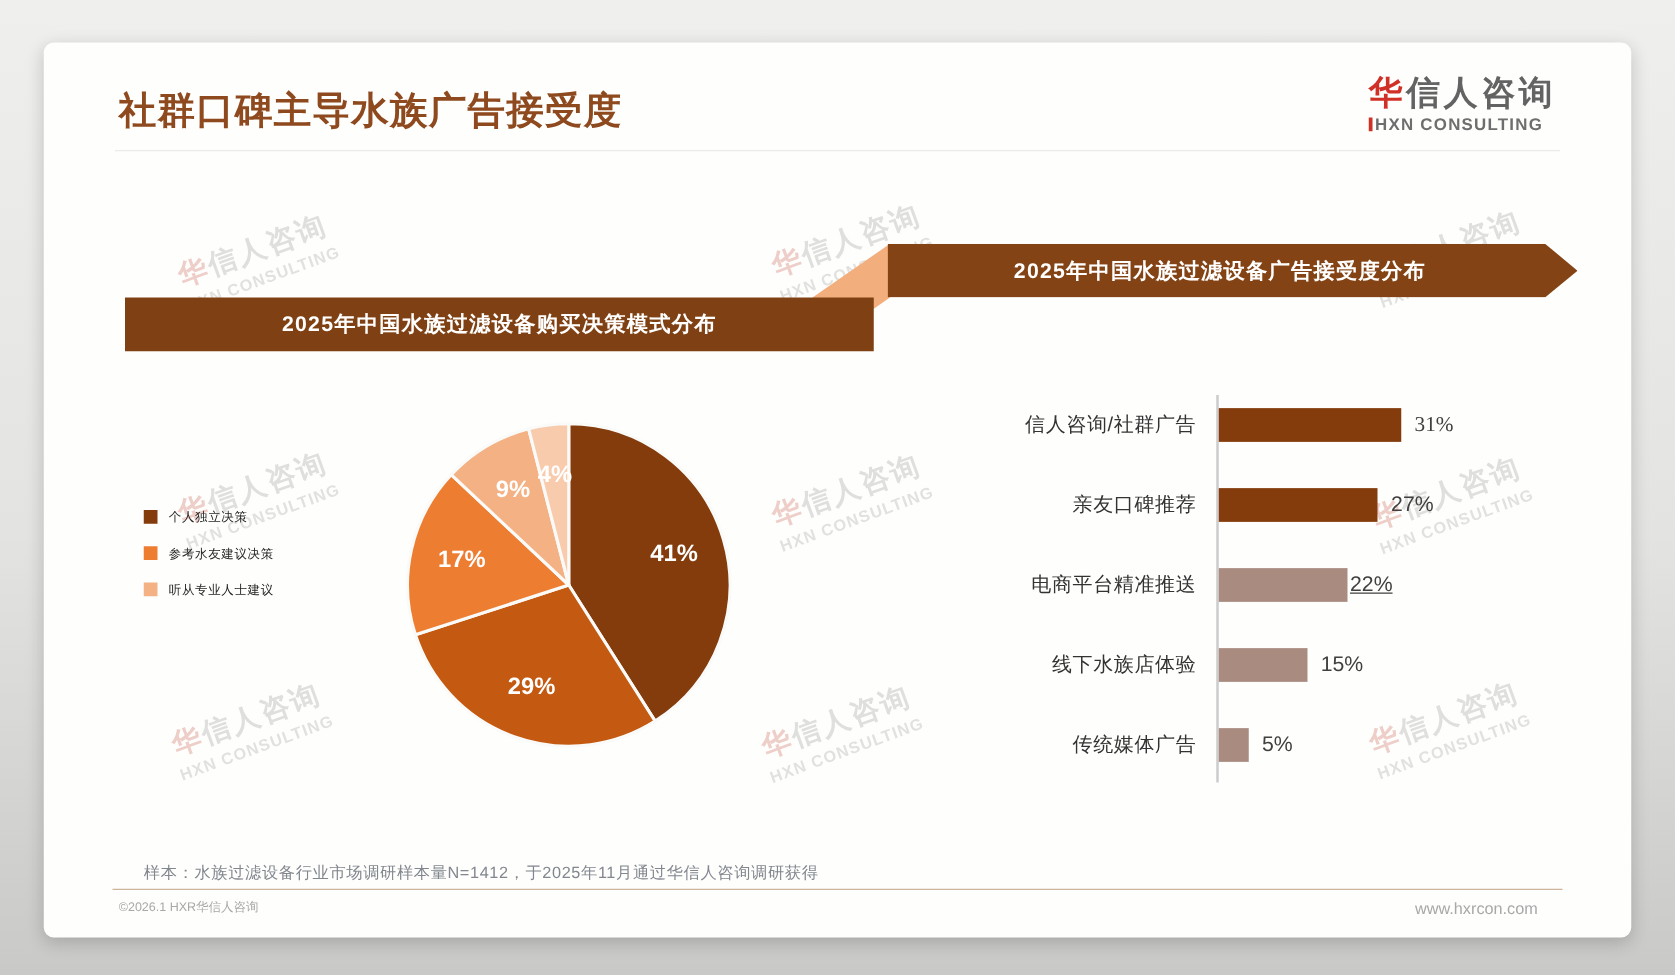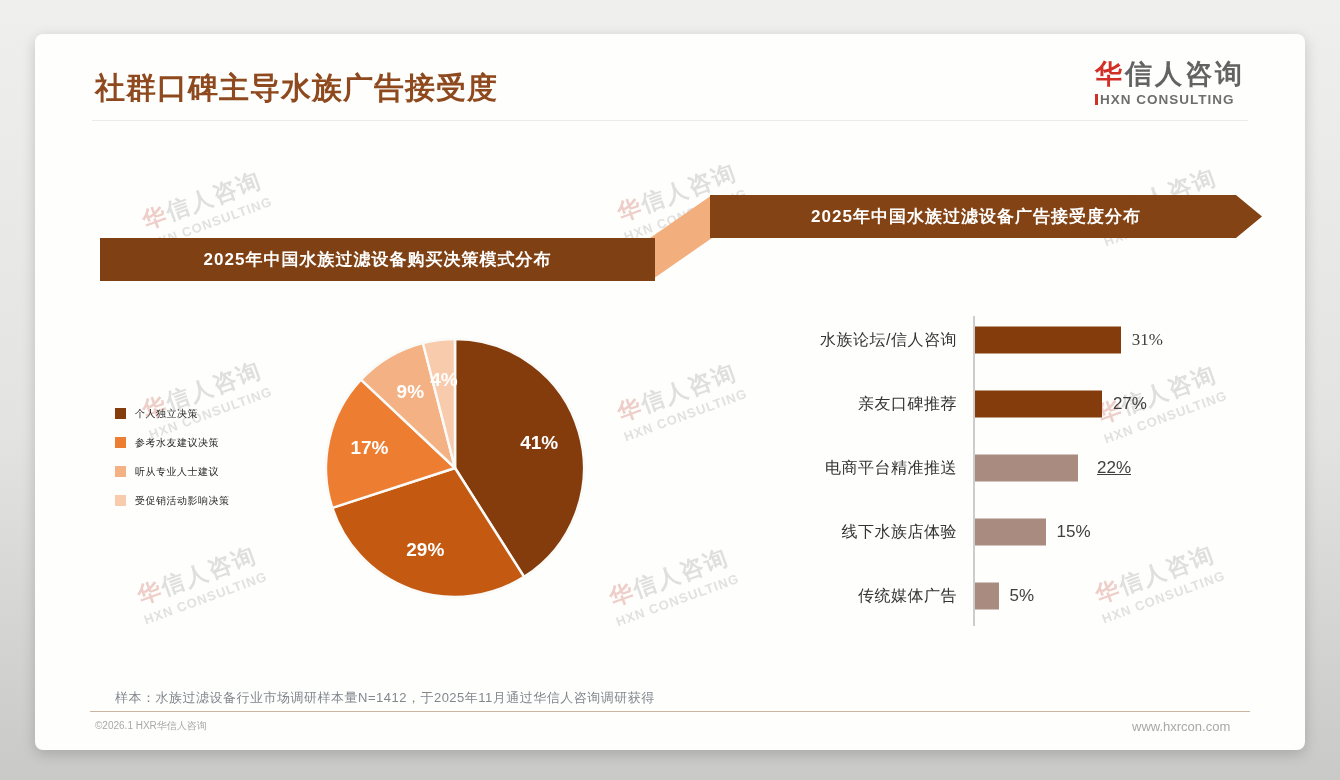--- a/index.html
+++ b/index.html
@@ -24,21 +24,21 @@
   .page-title{position:absolute;left:95px;top:68px;font-size:30px;font-weight:bold;color:#8E4A1E;letter-spacing:1px;}
   .title-rule{position:absolute;left:92px;top:120px;width:1156px;height:1px;background:#ebebe9;}
   .logo{position:absolute;right:95px;top:60px;text-align:left;}
   .logo-cn{font-size:27px;font-weight:bold;color:#636363;letter-spacing:3px;line-height:1.1;}
   .logo-cn .logo-red{color:#d03026;}
   .logo-en{font-size:13.5px;font-weight:bold;color:#6e6e6e;letter-spacing:1px;margin-top:2px;display:flex;align-items:center;}
   .logo-mark{display:inline-block;width:3px;height:11px;background:#d03026;margin-right:2px;}
   
   .banner{position:absolute;display:flex;align-items:center;justify-content:center;
           color:#ffffff;font-size:17px;font-weight:bold;letter-spacing:1px;}
-  .banner-left{left:100px;top:238px;width:555px;height:43px;background:#7F4113;}
+  .banner-left{left:100px;top:238px;width:599px;height:43px;background:#7F4113;}
   .banner-right{left:710px;top:195px;width:552px;height:43px;background:#834314;
      clip-path:polygon(0 0,calc(100% - 26px) 0,100% 50%,calc(100% - 26px) 100%,0 100%);
      padding-right:20px;box-sizing:border-box;}
   .connector{position:absolute;left:650px;top:195px;width:62px;height:86px;background:#F2AE7D;
      clip-path:polygon(0 50%,100% 0,100% 50%,0 100%);}
   
   .pie-svg{position:absolute;left:305px;top:318px;}
   .legend{position:absolute;left:115px;top:399px;}
   .legend-item{display:flex;align-items:center;height:29px;}
   .legend-swatch{width:11px;height:11px;margin-right:9px;flex:0 0 auto;}
@@ -141,37 +141,33 @@
           <span class="legend-label">个人独立决策</span>
         </div>
         <div class="legend-item">
           <span class="legend-swatch" style="background: rgb(237, 125, 49);"></span>
           <span class="legend-label">参考水友建议决策</span>
         </div>
         <div class="legend-item">
           <span class="legend-swatch" style="background: rgb(244, 177, 131);"></span>
           <span class="legend-label">听从专业人士建议</span>
         </div>
-        <div class="legend-item">
-          <span class="legend-swatch" style="background: rgb(248, 203, 173);"></span>
-          <span class="legend-label">受促销活动影响决策</span>
-        </div>
       </div>
 
     <div class="barchart" id="barchart">
       <div class="bc-axis"></div>
-    <div class="bc-cat" style="top: 28px;">水族论坛/信人咨询</div>
+    <div class="bc-cat" style="top: 28px;">信人咨询/社群广告</div>
         <div class="bc-bar" style="top: 28px; left: 185px; width: 145.7px; background: rgb(132, 60, 12);"></div>
         <div class="bc-val" style="top: 28px; left: 341.7px; font-family: Liberation Serif, serif;">31%</div>
         <div class="bc-cat" style="top: 92px;">亲友口碑推荐</div>
         <div class="bc-bar" style="top: 92px; left: 185px; width: 126.9px; background: rgb(132, 60, 12);"></div>
         <div class="bc-val" style="top: 92px; left: 322.9px;">27%</div>
         <div class="bc-cat" style="top: 156px;">电商平台精准推送</div>
         <div class="bc-bar" style="top: 156px; left: 185px; width: 103.4px; background: rgb(169, 139, 128);"></div>
-        <div class="bc-val" style="top: 156px; left: 307px; text-decoration: underline;">22%</div>
+        <div class="bc-val" style="top: 156px; left: 290px; text-decoration: underline;">22%</div>
         <div class="bc-cat" style="top: 220px;">线下水族店体验</div>
         <div class="bc-bar" style="top: 220px; left: 185px; width: 70.5px; background: rgb(169, 139, 128);"></div>
         <div class="bc-val" style="top: 220px; left: 266.5px; text-align: right;">15%</div>
         <div class="bc-cat" style="top: 284px;">传统媒体广告</div>
         <div class="bc-bar" style="top: 284px; left: 185px; width: 23.5px; background: rgb(169, 139, 128);"></div>
         <div class="bc-val" style="top: 284px; left: 219.5px;">5%</div>
       </div>
 
     <div class="footnote">样本：水族过滤设备行业市场调研样本量N=1412，于2025年11月通过华信人咨询调研获得</div>
     <div class="footer-rule"></div>

